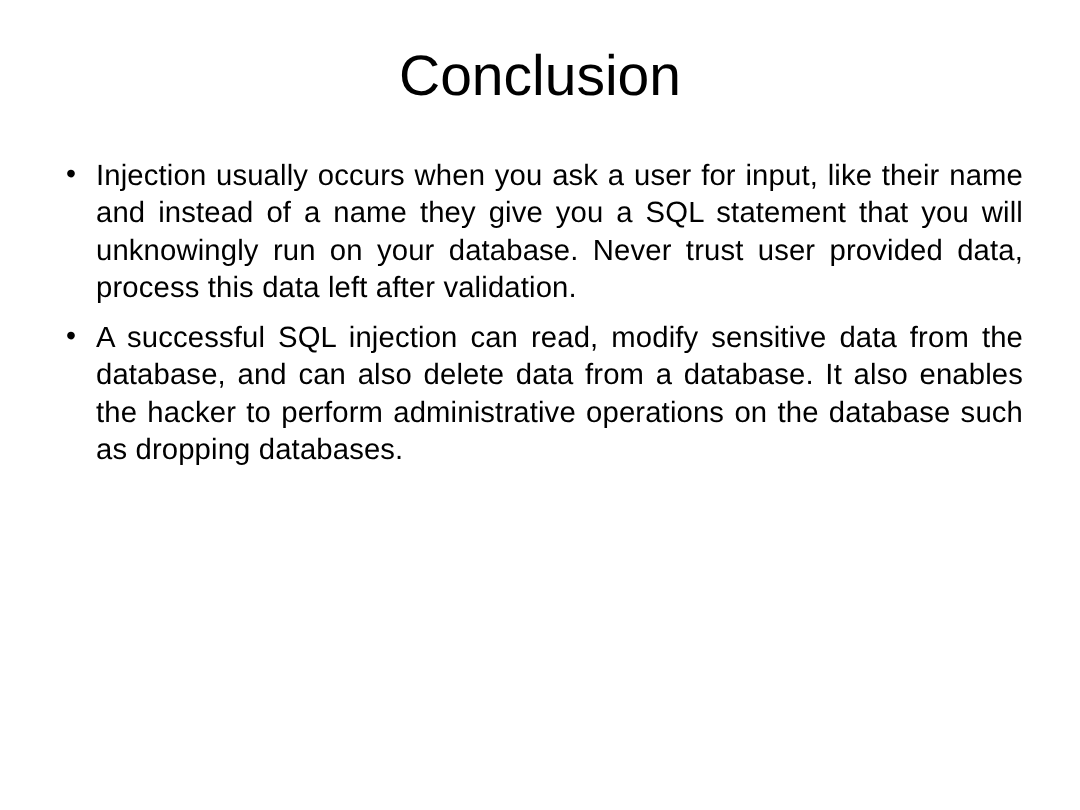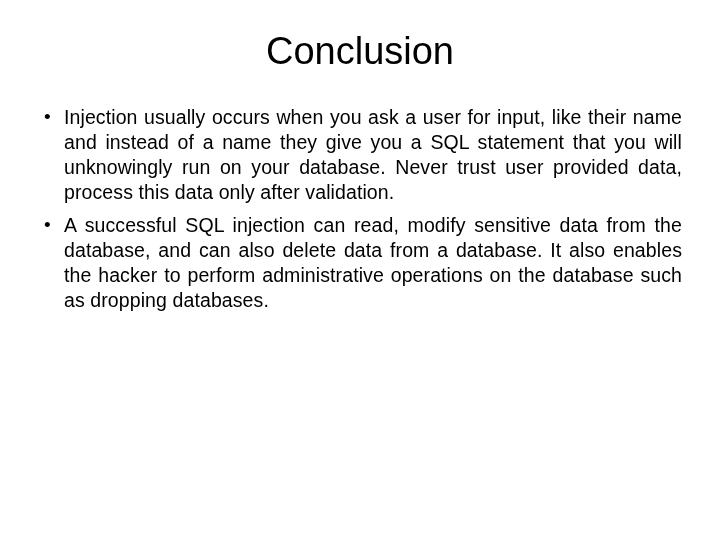--- a/index.html
+++ b/index.html
@@ -11,19 +11,19 @@
   ul.bullets li::before { content: "•"; position: absolute; left: 6px; top: 0; font-size: 19px; }
   .bold { font-weight: 700; }
 </style>
 </head>
 <body>
 
 <div class="slide">
   <h1 class="title">Conclusion</h1>
   <ul class="bullets">
     <li>
-      <span>Injection usually occurs when you ask a user for input, like their name and instead of a name they give you a SQL statement that you will unknowingly run on your database. Never trust user provided data, process this data only after validation.</span><span class="bold"></span><span></span>
+      <span>Injection usually occurs when you ask a user for input, like their name and instead of a name they give you a SQL statement that you will unknowingly run on your database. Never trust user provided data, process this data left after validation.</span><span class="bold"></span><span></span>
     </li>
     <li>
       <span>A successful SQL injection can read, modify sensitive data from the database, and can also delete data from a database. It also enables the hacker to perform administrative operations on the database such as dropping databases.</span><span class="bold"></span><span></span>
     </li>
   </ul>
 </div>
 
 </body></html>

